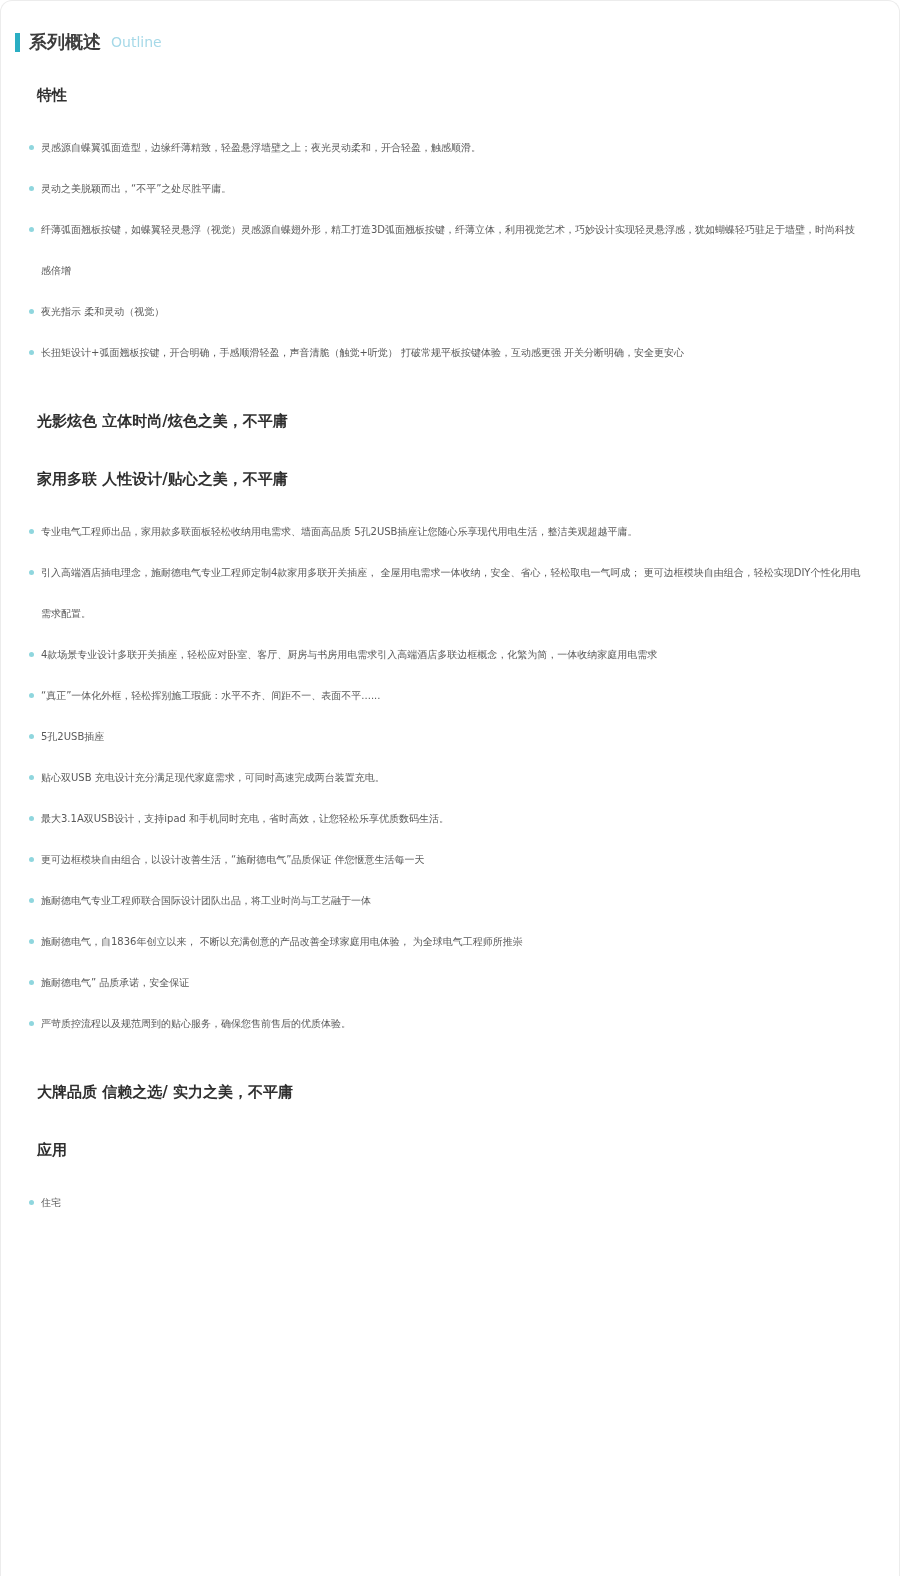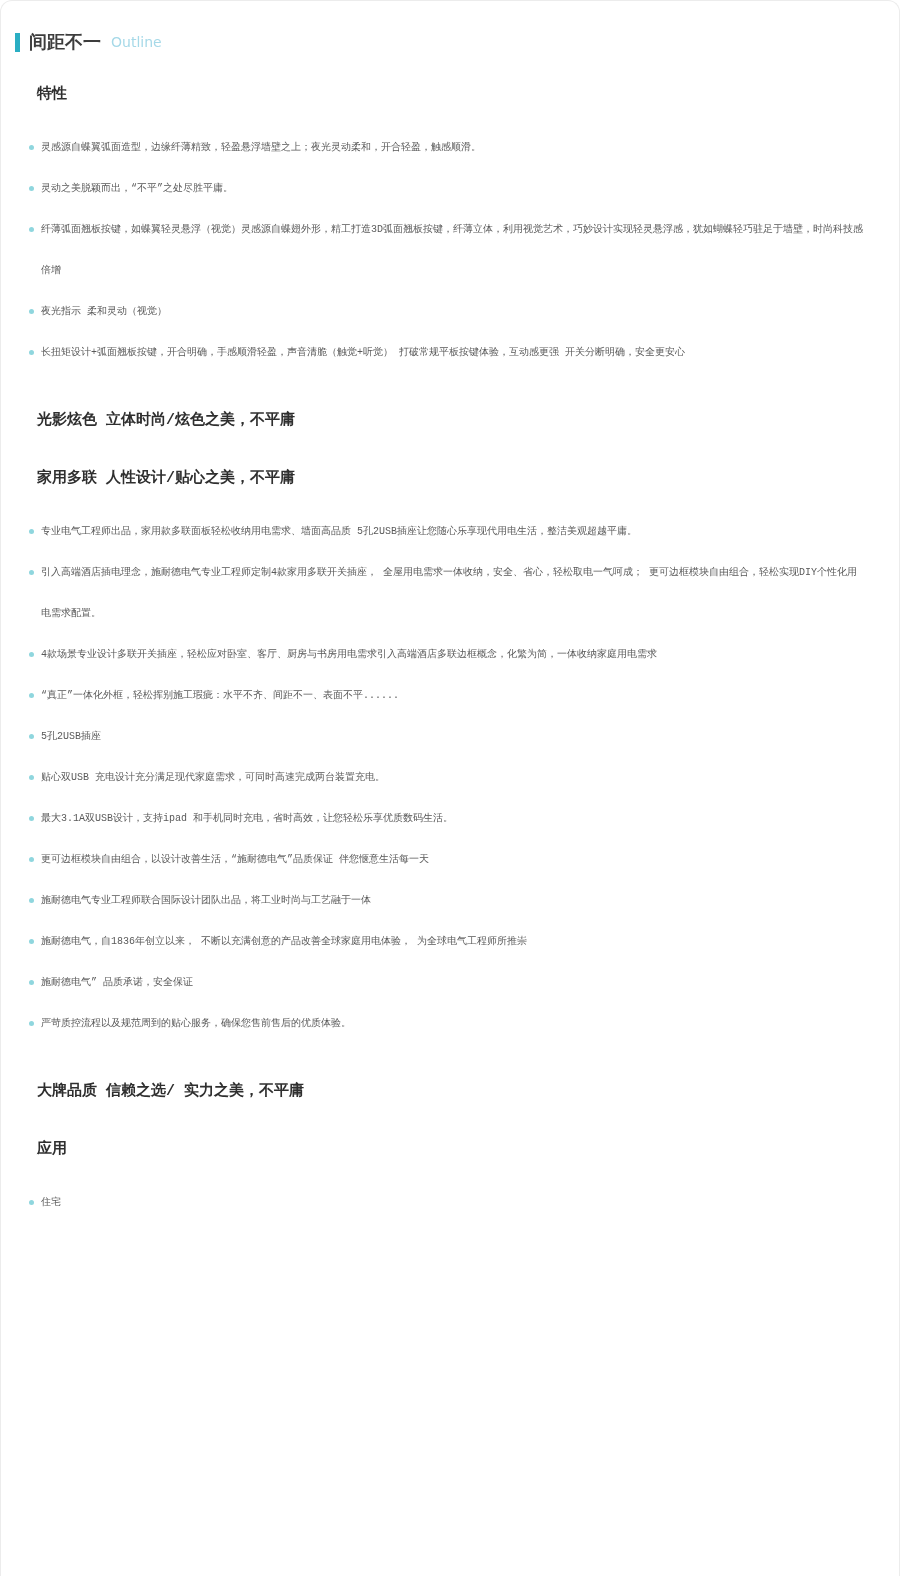--- a/index.html
+++ b/index.html
@@ -48,21 +48,20 @@
   .title-en{
     font-size:14px;
     color:var(--accent-light);
     margin-left:10px;
     line-height:22px;
   }
   .content{
     padding-left:22px;
     padding-right:4px;
     margin-top:-6px;
-    font-family:Liberation Mono, monospace;
   }
   .sec-heading{
     font-size:15px;
     font-weight:bold;
     color:var(--heading-text);
     line-height:20px;
     margin:38px 0 0 0;
   }
   .bullets{
     list-style:none;
@@ -85,21 +84,21 @@
     border-radius:50%;
     background:var(--bullet-dot);
   }
 </style>
 </head>
 <body>
 
 <div class="panel">
   <div class="page-header">
     <span class="accent-bar"></span>
-    <h1 class="title-zh">间距不一</h1>
+    <h1 class="title-zh">系列概述</h1>
     <span class="title-en">Outline</span>
   </div>
   <div class="content" id="sections-host">
   <section class="sec">
     <h2 class="sec-heading">特性</h2>
 
   </section>
 
   <section class="sec">
     <ul class="bullets">

